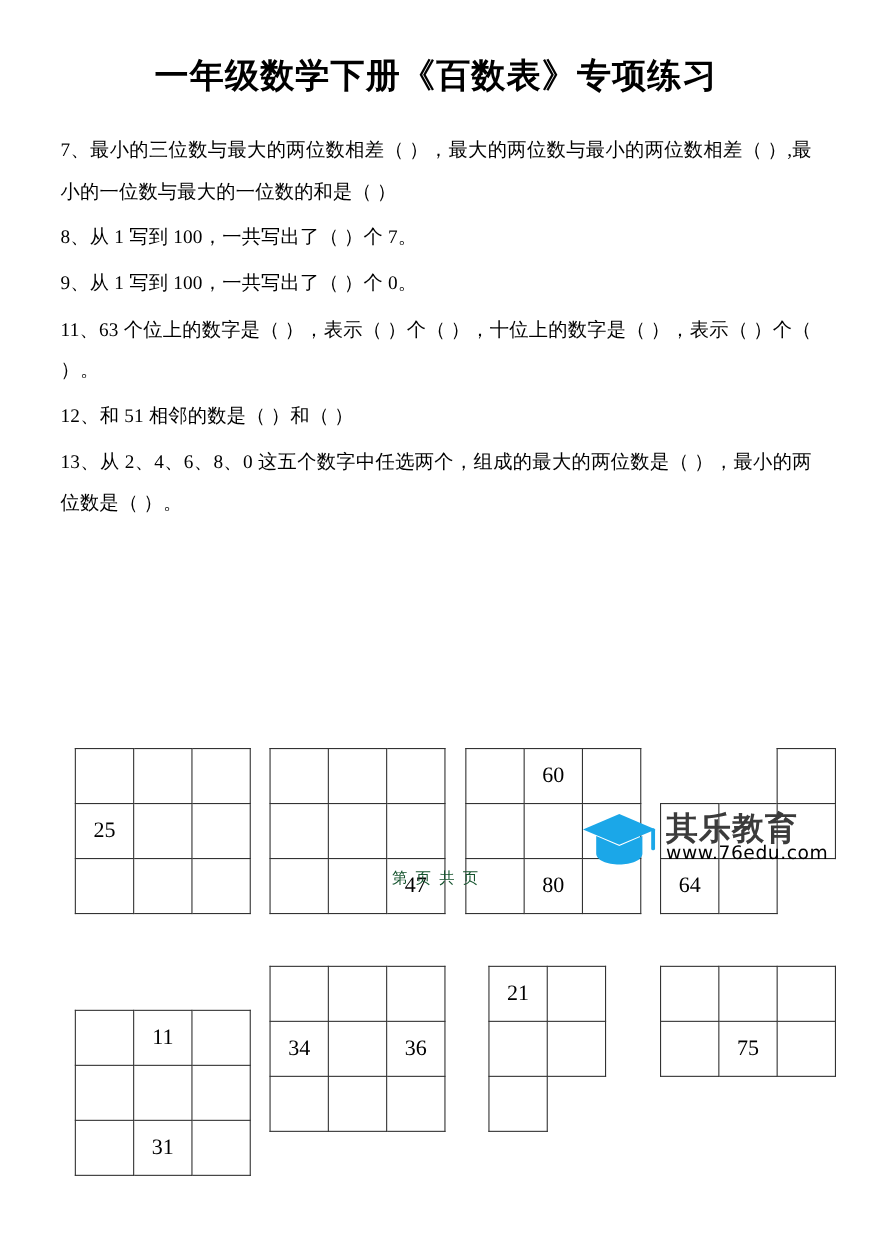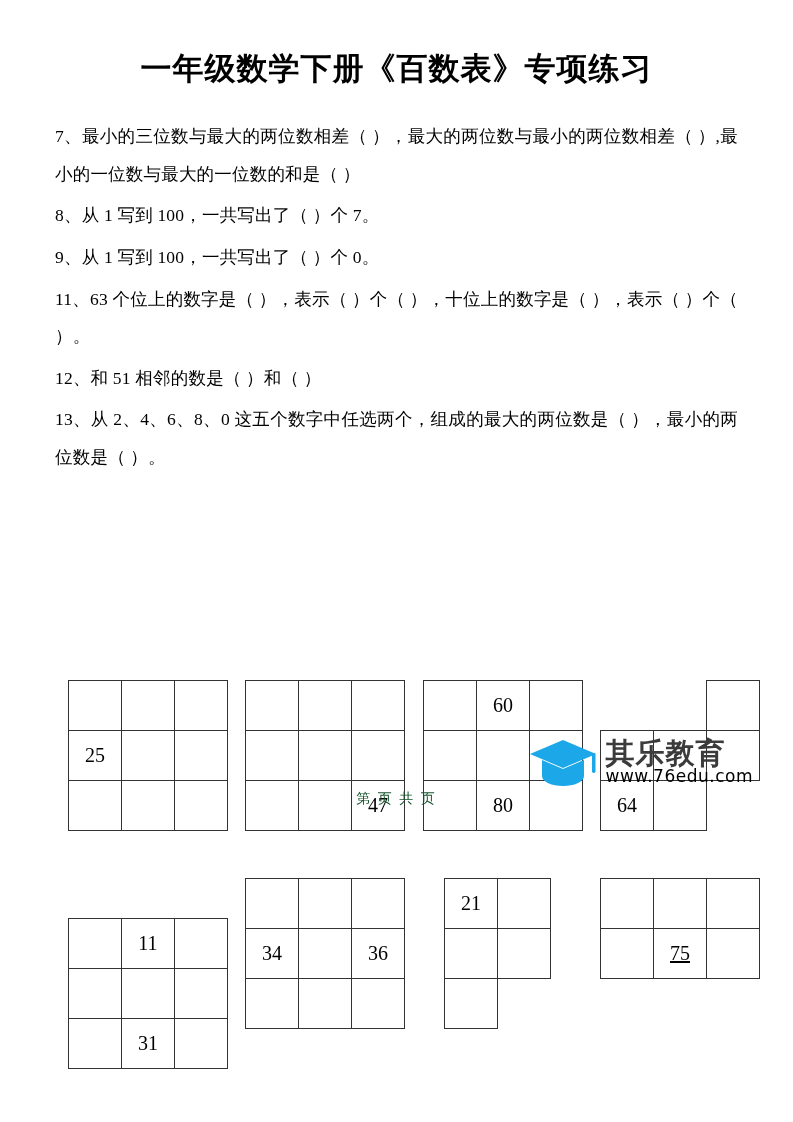--- a/index.html
+++ b/index.html
@@ -256,21 +256,21 @@
             <td></td>
             <td class="empty-cell"></td>
           </tr>
           <tr>
             <td></td>
             <td class="empty-cell"></td>
             <td class="empty-cell"></td>
           </tr>
         </tbody>
       </table>
-      <table class="grid" style="left: 600px; top: 218px; text-decoration: underline;">
+      <table class="grid" style="left: 600px; top: 218px;">
         <tbody>
           <tr>
             <td></td>
             <td></td>
             <td></td>
           </tr>
           <tr>
             <td></td>
             <td>75</td>
             <td></td>

